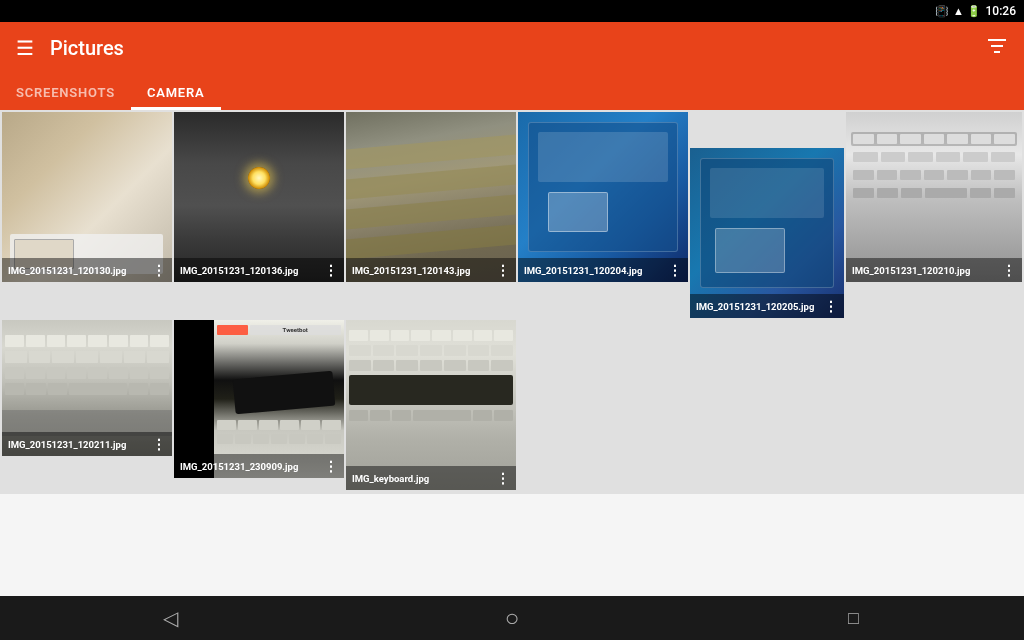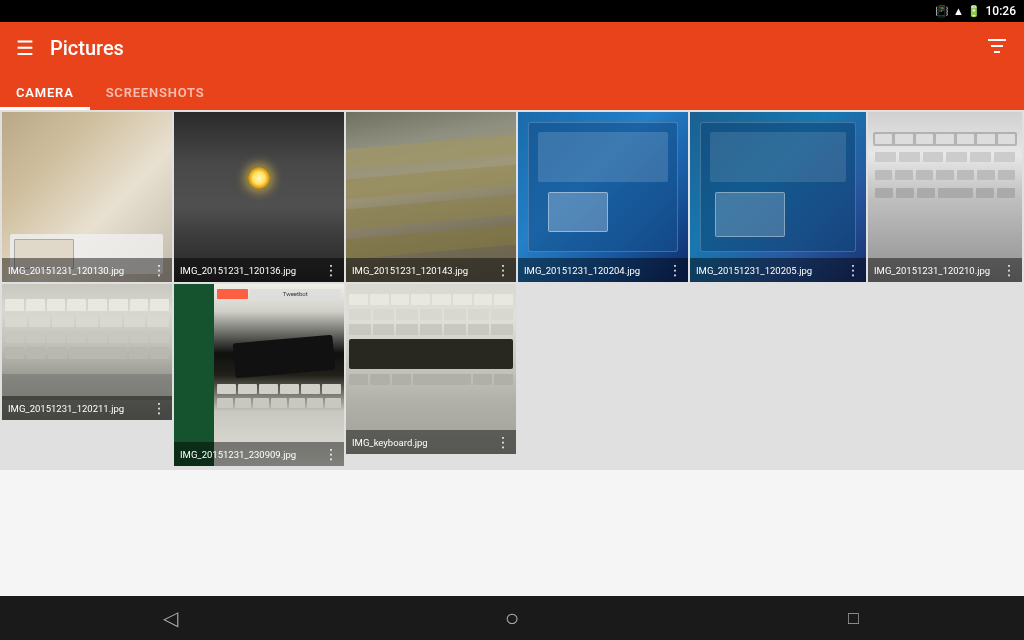--- a/index.html
+++ b/index.html
@@ -151,21 +151,21 @@
       display: flex;
       align-items: center;
       justify-content: center;
       width: 60px;
       height: 44px;
     }
 
     
     .img-white-device { background: linear-gradient(135deg, #c8b89a 0%, #a09078 30%, #e8e0d0 60%, #c8c0b0 100%); }
     .grid-row { display: flex; gap: 2px; margin-bottom: 2px; }
-    .photo-grid-container { padding: 2px; background: #e0e0e0; }
+    .photo-grid-container { padding: 2px; background: #e0e0e0; font-weight: bold; }
   </style>
 </head>
 <body>
 
 <div class="status-bar">
   <div class="status-bar-icons">
     <span class="status-icon">📳</span>
     <span class="status-icon">▲</span>
     <span class="status-icon">🔋</span>
     <span class="status-time">10:26</span>
@@ -180,25 +180,25 @@
   <span class="filter-icon">
     <svg width="22" height="18" viewBox="0 0 22 18" fill="none">
       <line x1="2" y1="3" x2="20" y2="3" stroke="white" stroke-width="2"></line>
       <line x1="5" y1="9" x2="17" y2="9" stroke="white" stroke-width="2"></line>
       <line x1="8" y1="15" x2="14" y2="15" stroke="white" stroke-width="2"></line>
     </svg>
   </span>
 </div>
 
 <div class="tabs-bar">
+  <div class="tab inactive">
+    <span>SCREENSHOTS</span>
+  </div>
   <div class="tab active">
     <span>CAMERA</span>
-  </div>
-  <div class="tab inactive">
-    <span>SCREENSHOTS</span>
   </div>
 </div>
 
 <div class="photo-grid-container">
 
   <div class="grid-row">
     <div class="photo-cell img-white-device" style="width:170px;height:170px;">
       <div style="width:100%;height:100%;background:linear-gradient(135deg,#b8a888 0%,#d0c0a0 30%,#e8e0d0 60%,#c0b8a8 100%);position:relative;">
         <div style="position:absolute;bottom:8px;left:8px;right:0;display:flex;align-items:center;width:90%;height:40px;background:rgba(240,240,240,0.8);border-radius:2px;padding:2px 4px;">
           <div style="width:60px;height:30px;background:#e0d8c8;border:1px solid #aaa;border-radius:1px;"></div>
@@ -238,21 +238,21 @@
         <div style="position:absolute;top:10px;left:10px;right:10px;bottom:30px;background:rgba(20,80,140,0.6);border:1px solid rgba(255,255,255,0.2);border-radius:3px;"></div>
         <div style="position:absolute;top:20px;left:20px;right:20px;height:50px;background:rgba(255,255,255,0.15);border-radius:2px;"></div>
         <div style="position:absolute;top:80px;left:30px;width:60px;height:40px;background:rgba(255,255,255,0.25);border:1px solid rgba(255,255,255,0.4);border-radius:2px;"></div>
       </div>
       <div class="photo-label-bar">
         <span class="photo-label">IMG_20151231_120204.jpg</span>
         <span class="photo-menu-icon">⋮</span>
       </div>
     </div>
 
-    <div class="photo-cell" style="width:176px;height:170px;background:#ec4899;">
+    <div class="photo-cell" style="width:154px;height:170px;background:#ec4899;margin-top:36px;">
       <div style="width:100%;height:100%;background:linear-gradient(135deg,#1a6090 0%,#1878b0 40%,#2858a0 70%,#183070 100%);position:relative;">
         <div style="position:absolute;top:10px;left:10px;right:10px;bottom:30px;background:rgba(15,70,120,0.6);border:1px solid rgba(255,255,255,0.2);border-radius:3px;"></div>
         <div style="position:absolute;top:20px;left:20px;right:20px;height:50px;background:rgba(255,255,255,0.12);border-radius:2px;"></div>
         <div style="position:absolute;top:80px;left:25px;width:70px;height:45px;background:rgba(255,255,255,0.2);border:1px solid rgba(255,255,255,0.35);border-radius:2px;"></div>
       </div>
       <div class="photo-label-bar">
         <span class="photo-label">IMG_20151231_120205.jpg</span>
         <span class="photo-menu-icon">⋮</span>
       </div>
     </div>
@@ -343,21 +343,21 @@
           <div style="flex:1;background:#b8b8b0;border-radius:1px;"></div>
         </div>
         <div style="position:absolute;top:90px;left:0;right:0;bottom:20px;background:rgba(100,100,100,0.4);"></div>
       </div>
       <div class="photo-label-bar">
         <span class="photo-label">IMG_20151231_120211.jpg</span>
         <span class="photo-menu-icon">⋮</span>
       </div>
     </div>
 
-    <div class="photo-cell" style="width:170px;height:182px;background:#14532d;padding-left:40px;">
+    <div class="photo-cell" style="width:170px;height:158px;background:#000000;padding-left:40px;">
       <div style="width:100%;height:100%;background:linear-gradient(180deg,#f0f0e8 0%,#d0d0c8 15%,#101010 38%,#202018 50%,#c8c8c0 70%,#d8d8d0 90%,#e8e8e0 100%);position:relative;overflow:hidden;">
         <div style="position:absolute;top:5px;left:3px;right:3px;height:10px;display:flex;gap:2px;">
           <div style="flex:1;background:rgba(255,80,50,0.9);border-radius:1px;"></div>
           <div style="flex:3;background:rgba(220,220,220,0.8);border-radius:1px;font-size:6px;color:#333;text-align:center;line-height:10px;">Tweetbot</div>
         </div>
 
         <div style="position:absolute;top:55px;left:20px;right:10px;height:35px;background:#111;border-radius:3px;transform:rotate(-5deg);"></div>
         <div style="position:absolute;top:100px;left:3px;right:3px;height:10px;display:flex;gap:2px;">
           <div style="flex:1;background:#d0d0c8;border-radius:1px;"></div>
           <div style="flex:1;background:#d0d0c8;border-radius:1px;"></div>

